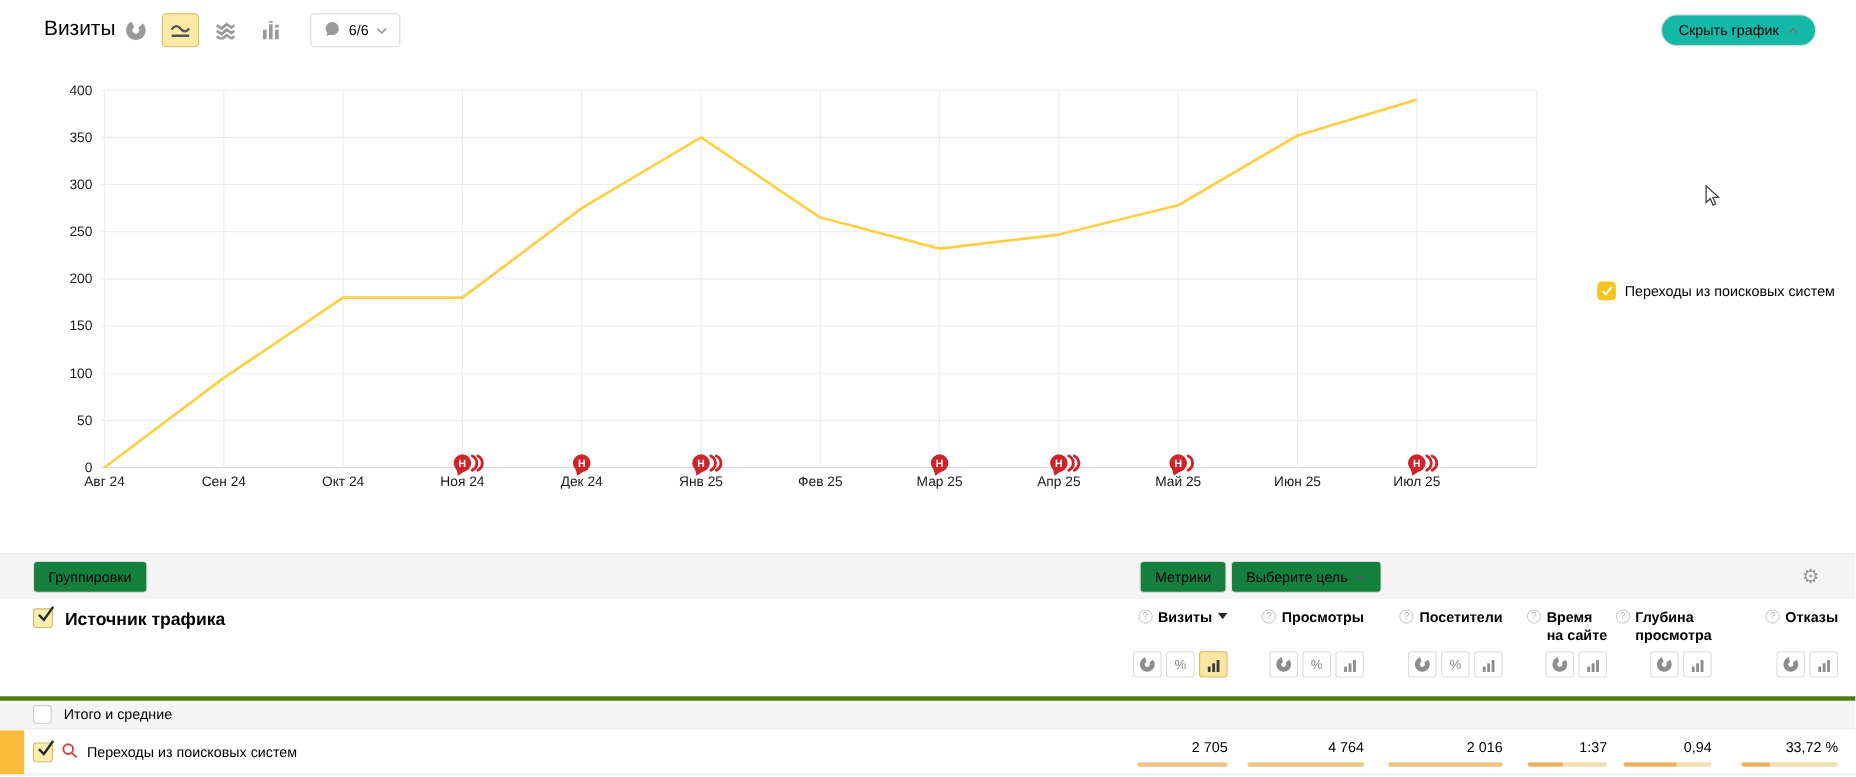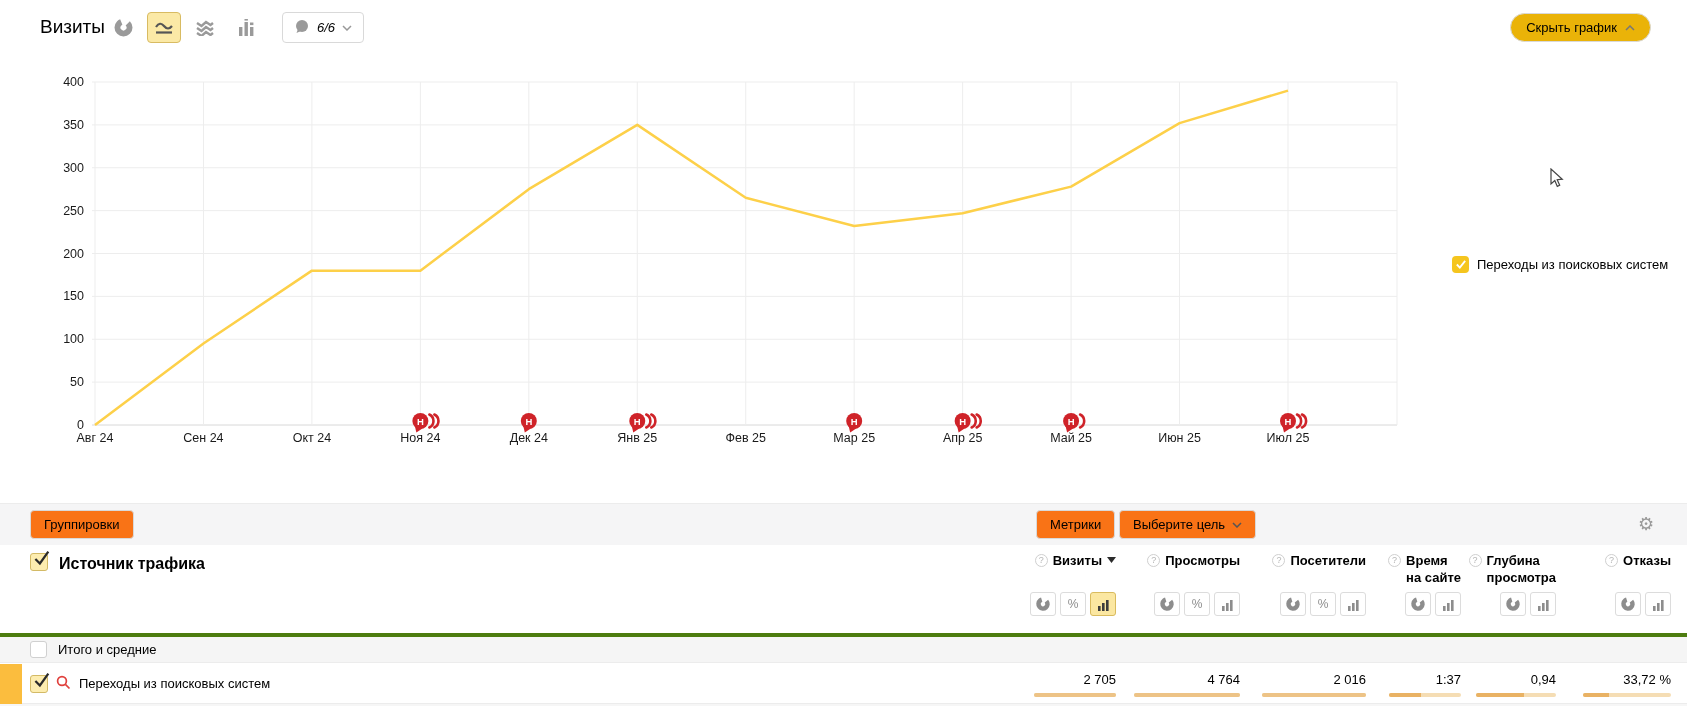--- a/index.html
+++ b/index.html
@@ -7,42 +7,42 @@
   .page { position:relative; width:1687px; height:706px; background:#fff;
           font-family:"Liberation Sans", sans-serif; color:#000; overflow:hidden; }
 
   
   .page-title { position:absolute; left:40px; top:16px; font-size:19px; }
   .ct-group { position:absolute; left:106px; top:12px; display:flex; align-items:center; gap:7px; }
   .ctbtn { width:34px; height:31px; display:flex; align-items:center; justify-content:center;
            border:1px solid transparent; border-radius:4px; background:transparent; cursor:pointer; color:#9a9a9a; }
   .ctbtn.selected { background:#fbe9a6; border-color:#d8bb62; color:#555; }
   .comments-btn { margin-left:12px; height:31px; border:1px solid #d9d9d9; border-radius:4px; background:#fff;
-                  display:flex; align-items:center; gap:7px; padding:0 11px; font-size:13px; cursor:pointer;font-style:italic; }
+                  display:flex; align-items:center; gap:7px; padding:0 11px; font-size:13px; cursor:pointer; }
   .hide-btn { position:absolute; right:36px; top:13px; height:29px; border:1px solid #d9d9d9; border-radius:15px;
-              background:#eab308; padding:0 15px; font-size:13px; display:flex; align-items:center; gap:8px; cursor:pointer; }
+              background:#14b8a6; padding:0 15px; font-size:13px; display:flex; align-items:center; gap:8px; cursor:pointer; }
 
   
   #chart-svg { position:absolute; left:0; top:55px; }
   .axlbl { font-family:"Liberation Sans", sans-serif; font-size:12.5px; fill:#1a1a1a; }
   .badge-txt { font-family:"Liberation Sans", sans-serif; font-size:9.5px; font-weight:bold; fill:#fff; }
   .legend { position:absolute; left:1452px; top:256px; display:flex; align-items:center; gap:8px; font-size:13px; }
   .legend-cb { width:17px; height:17px; border-radius:4px; background:#f5c51e;
                display:flex; align-items:center; justify-content:center; cursor:pointer; }
   #cursor { position:absolute; left:1550px; top:168px; }
 
   
   .ycheck { position:relative; width:18px; height:18px; border:1px solid #d3ba66; border-radius:3px;
             background:#fdedb0; cursor:pointer; flex:none; }
   .ycheck svg { position:absolute; left:1px; top:-4px; overflow:visible; }
   .cb-empty { width:17px; height:17px; border:1px solid #d0d0d0; border-radius:3px; background:#fff; cursor:pointer; flex:none; }
 
   
   .toolbar { position:absolute; left:0; top:503px; width:100%; height:42px; background:#f5f5f6; border-top:1px solid #ececec; }
-  .btn { position:absolute; height:29px; background:#f97316; border:1px solid #d9d9d9; border-radius:4px;
+  .btn { position:absolute; height:29px; background:#15803d; border:1px solid #d9d9d9; border-radius:4px;
          font-size:13px; font-family:"Liberation Sans", sans-serif; padding:0 13px; cursor:pointer;
          display:flex; align-items:center; gap:7px; }
   #btn-groupings { left:30px; top:6px; }
   #btn-metrics { left:1036px; top:6px; }
   #btn-goal { left:1119px; top:6px; }
   .gear { position:absolute; left:1638px; top:9px; font-size:18px; color:#9a9a9a; cursor:pointer; }
 
   
   .thead { position:absolute; left:0; top:545px; width:100%; height:45px; background:#fff; }
   .dim-head { position:absolute; left:30px; top:8px; display:flex; align-items:flex-start; gap:11px; }

